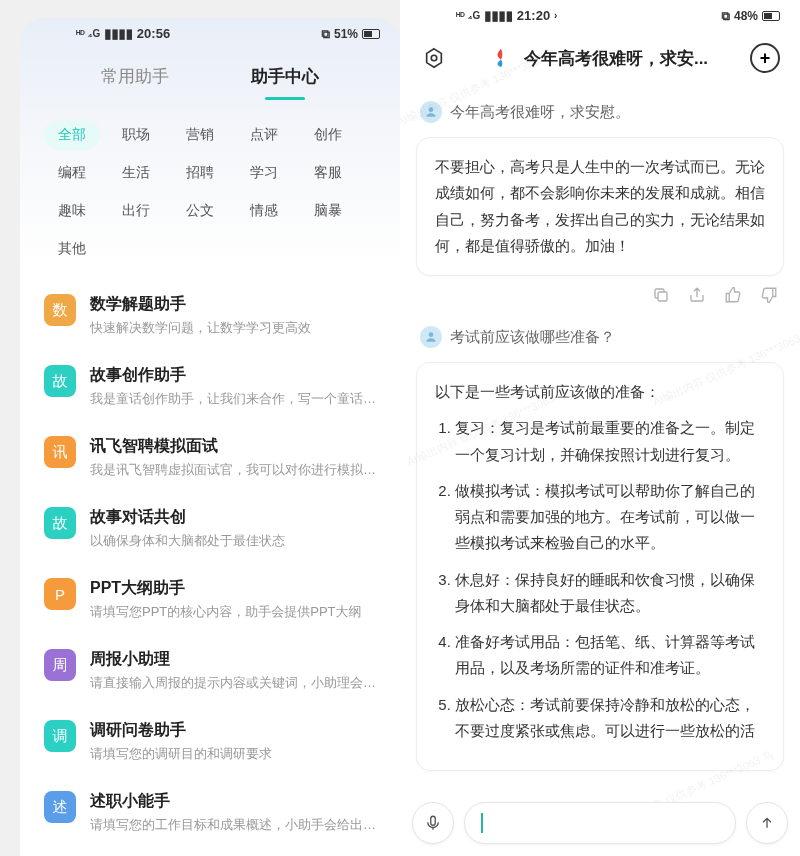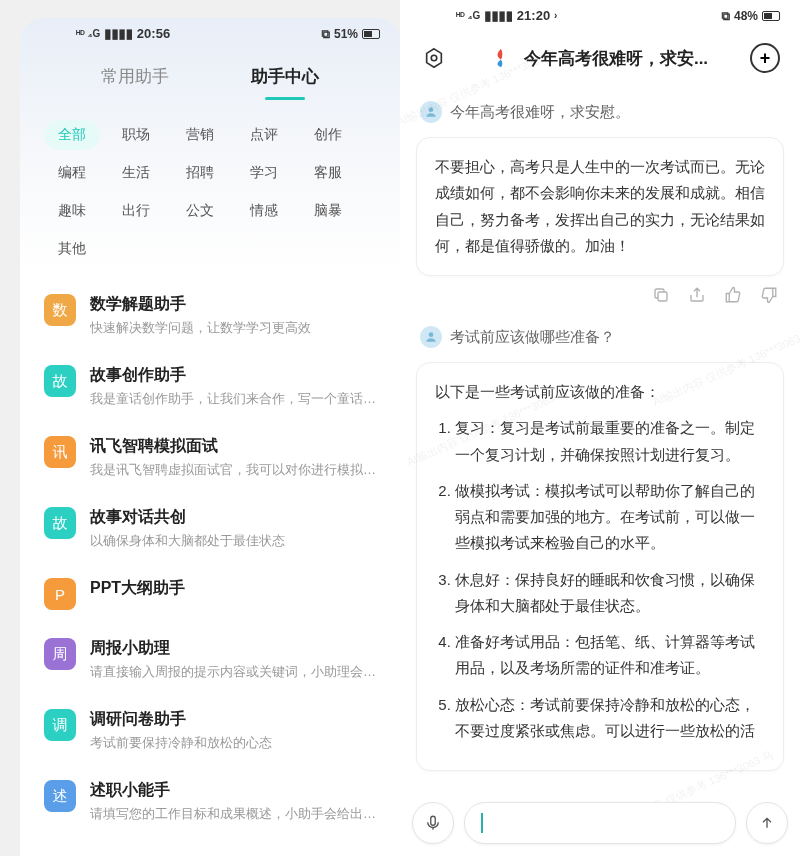--- a/index.html
+++ b/index.html
@@ -129,34 +129,35 @@
     <div class="assistant-badge" style="background:#2bd0c3">故</div>
     <div class="assistant-info">
       <div class="assistant-title">故事对话共创</div>
       <div class="assistant-desc">以确保身体和大脑都处于最佳状态</div>
     </div>
         </div>
         <div class="assistant-item">
     <div class="assistant-badge" style="background:#f59b3c">P</div>
     <div class="assistant-info">
       <div class="assistant-title">PPT大纲助手</div>
+      <div class="assistant-desc">请填写您PPT的核心内容，助手会提供PPT大纲</div>
     </div>
         </div>
         <div class="assistant-item">
     <div class="assistant-badge" style="background:#9a72d6">周</div>
     <div class="assistant-info">
       <div class="assistant-title">周报小助理</div>
       <div class="assistant-desc">请直接输入周报的提示内容或关键词，小助理会帮…</div>
     </div>
         </div>
         <div class="assistant-item">
     <div class="assistant-badge" style="background:#2bd0c3">调</div>
     <div class="assistant-info">
       <div class="assistant-title">调研问卷助手</div>
-      <div class="assistant-desc">考试前要保持冷静和放松的心态</div>
+      <div class="assistant-desc">请填写您的调研目的和调研要求</div>
     </div>
         </div>
         <div class="assistant-item">
     <div class="assistant-badge" style="background:#5a9de8">述</div>
     <div class="assistant-info">
       <div class="assistant-title">述职小能手</div>
       <div class="assistant-desc">请填写您的工作目标和成果概述，小助手会给出供…</div>
     </div>
         </div>
         <div class="assistant-item">

